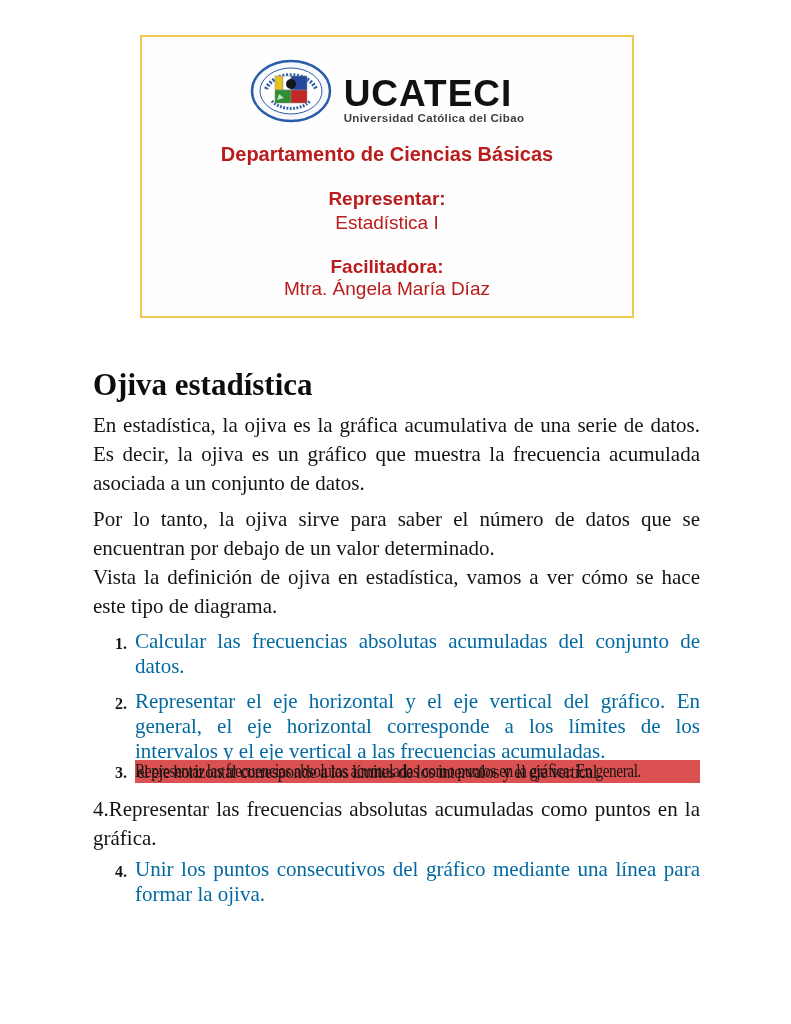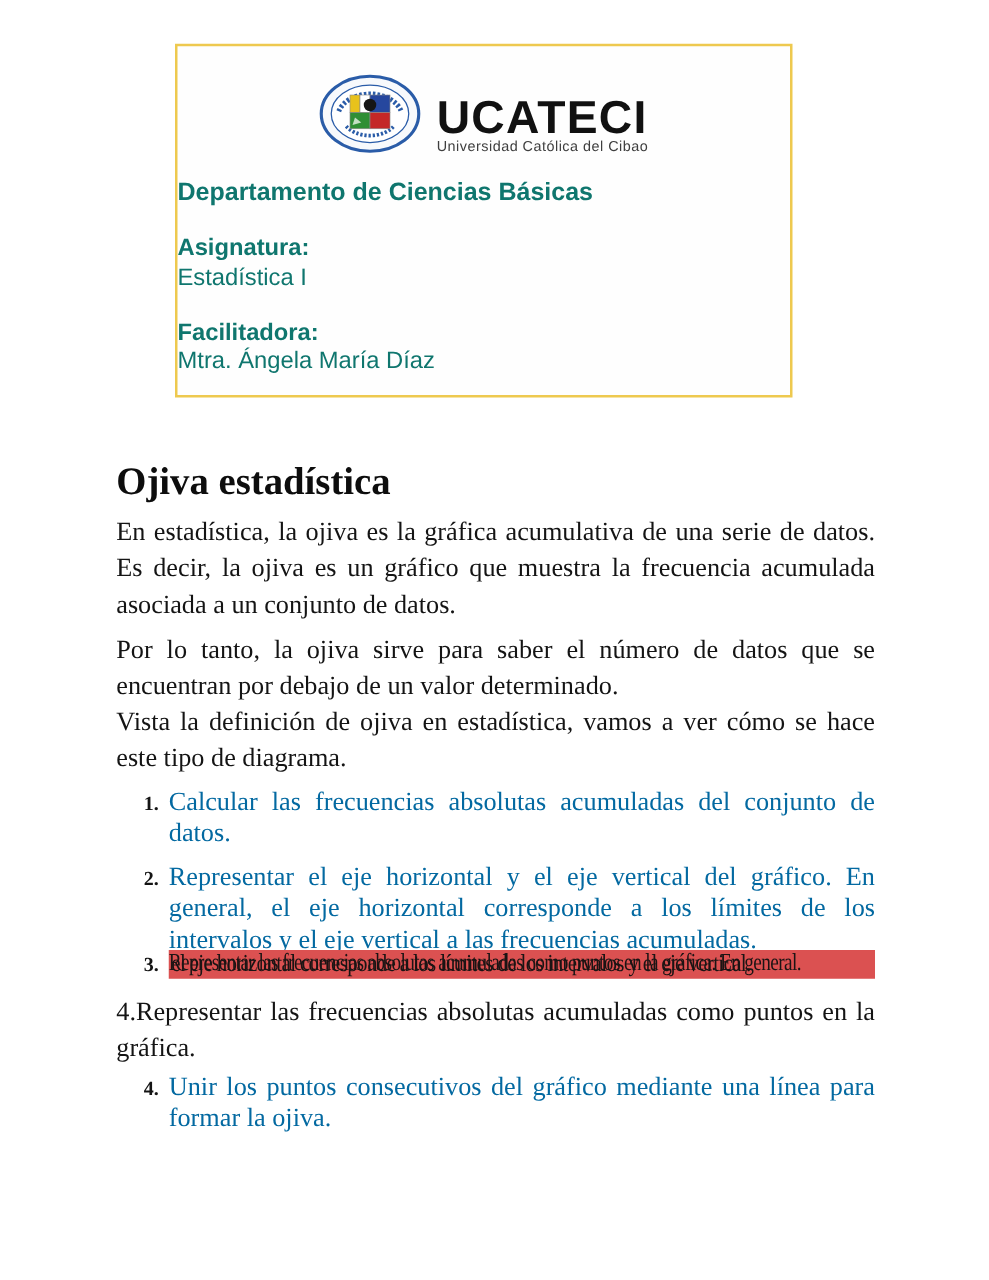--- a/index.html
+++ b/index.html
@@ -24,24 +24,24 @@
     position:absolute;top:20px;left:0;right:0;
     display:flex;justify-content:center;align-items:center;gap:12px;
   }
   .seal{width:82px;height:64px;flex:0 0 auto;}
   .wordmark{display:flex;flex-direction:column;align-items:flex-start;}
   .brand{
     font-size:37px;font-weight:800;letter-spacing:1px;
     color:#111111;line-height:34px;margin-top:20px;
   }
   .brand-sub{
-    font-size:11.5px;font-weight:400;color:#3e3e3e;
+    font-size:11.5px;font-weight:700;color:#3e3e3e;
     letter-spacing:0.4px;margin-top:1px;
   }
-  .card-line{position:absolute;left:0;right:0;text-align:left;color:#0f766e;}
+  .card-line{position:absolute;left:0;right:0;text-align:center;color:#b91c1c;}
   .dept{top:106px;font-size:20px;font-weight:800;}
   .subject-label{top:151px;font-size:19px;font-weight:800;}
   .subject-value{top:175px;font-size:19px;font-weight:400;}
   .facilitator-label{top:219px;font-size:19px;font-weight:800;}
   .facilitator-value{top:241px;font-size:19px;font-weight:400;}
 
   
   .content{
     position:absolute;left:93px;top:340px;width:607px;margin-top:27px;
   }
@@ -109,21 +109,21 @@
         </g>
         <circle cx="41" cy="25" r="5" fill="#161616"></circle>
         <path d="M 29 35 l 5 4 l -7 2 z" fill="#e9f3e9" opacity="0.8"></path>
       </svg>
       <div class="wordmark">
         <div class="brand">UCATECI</div>
         <div class="brand-sub">Universidad Católica del Cibao</div>
       </div>
     </div>
     <div class="card-line dept">Departamento de Ciencias Básicas</div>
-    <div class="card-line subject-label">Asignatura:</div>
+    <div class="card-line subject-label">Representar:</div>
     <div class="card-line subject-value">Estadística I</div>
     <div class="card-line facilitator-value">Mtra. Ángela María Díaz</div>
     <div class="card-line facilitator-label">Facilitadora:</div>
   </div>
 
   <div class="content">
 
     <h1>Ojiva estadística</h1>
 
     <p class="para"><span>En estadística, la </span><span class="bold">ojiva</span><span> es la gráfica acumulativa de una serie de datos. Es decir, la ojiva es un gráfico que muestra la frecuencia acumulada asociada a un conjunto de datos.</span></p>

